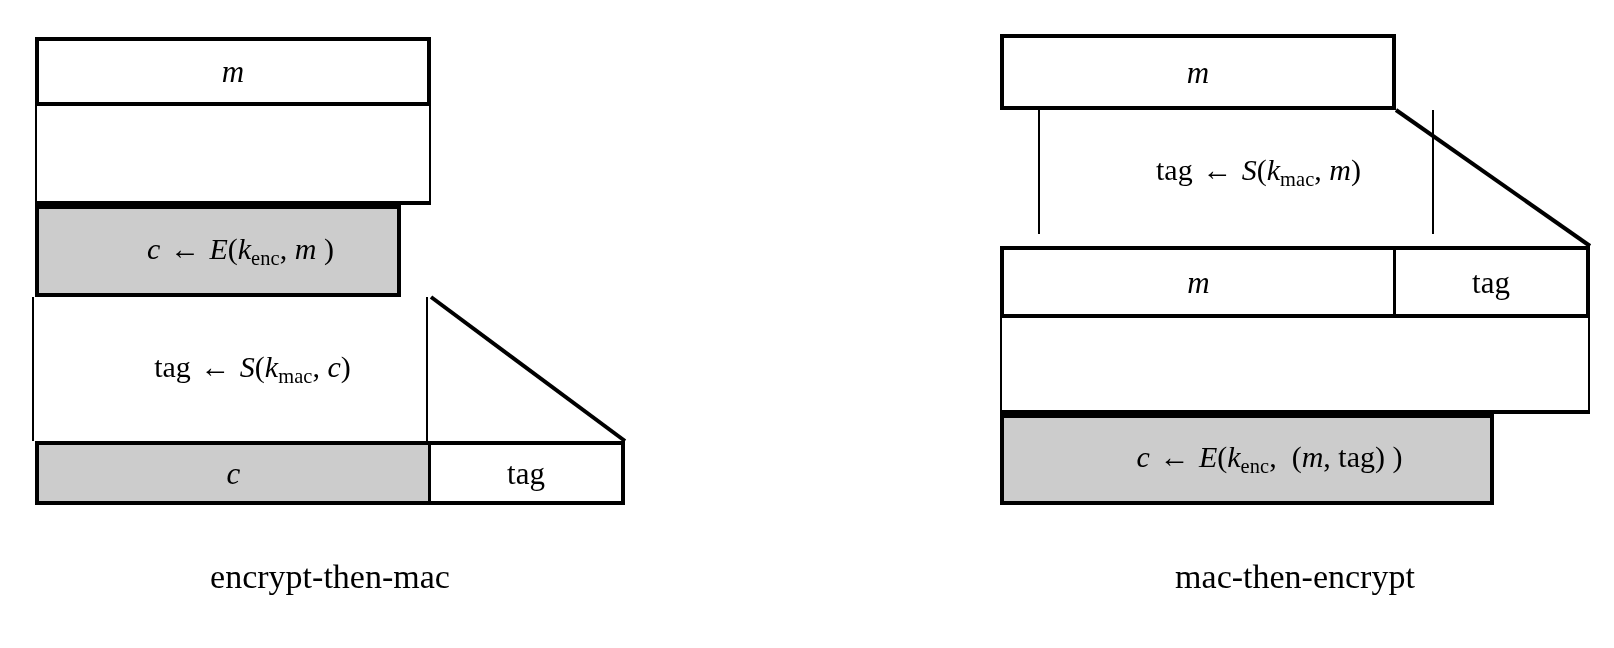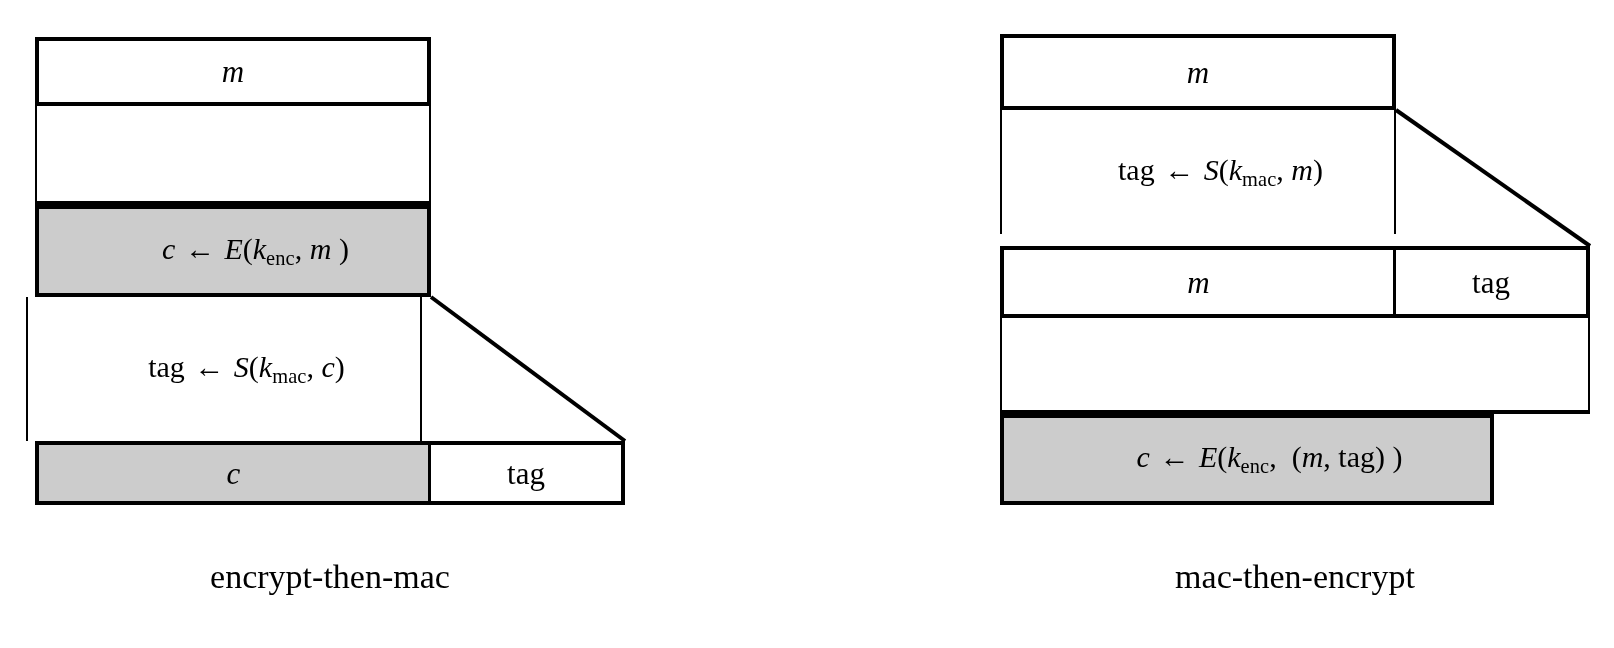--- a/index.html
+++ b/index.html
@@ -105,44 +105,44 @@
 <body>
 
 <div class="diagram">
 
   <div class="box" style="left:35px; top:37px; width:396px; height:69px;">
     <span class="math label">m</span>
   </div>
 
   <div class="box thin-sides" style="left:35px; top:106px; width:396px; height:99px; border-top-width:0;"></div>
 
-  <div class="box shaded" style="left:35px; top:205px; width:396px; height:92px;">
+  <div class="box shaded" style="left:35px; top:205px; width:366px; height:92px;">
     <span class="math">
       <span class="it">c</span><span class="rm"> </span><span class="arrow">←</span><span class="rm"> </span><span class="it">E</span><span class="rm">(</span><span class="it">k</span><span class="sub">enc</span><span class="rm">, </span><span class="it">m</span><span class="rm"> )</span>
     </span>
   </div>
 
-  <div class="box thin-sides" style="left:26px; top:297px; width:396px; height:144px; border-top-width:0; border-bottom-width:0;">
+  <div class="box thin-sides" style="left:32px; top:297px; width:396px; height:144px; border-top-width:0; border-bottom-width:0;">
     <span class="math">
       <span class="rm">tag</span><span class="rm"> </span><span class="arrow">←</span><span class="rm"> </span><span class="it">S</span><span class="rm">(</span><span class="it">k</span><span class="sub">mac</span><span class="rm">, </span><span class="it">c</span><span class="rm">)</span>
     </span>
   </div>
 
   <div class="box shaded split-left" style="left:35px; top:441px; width:396px; height:64px;">
     <span class="math label">c</span>
   </div>
   <div class="box split-right" style="left:431px; top:441px; width:194px; height:64px;">
     <span class="math label-rm">tag</span>
   </div>
 
   <div class="box" style="left:1000px; top:34px; width:396px; height:76px;">
     <span class="math label">m</span>
   </div>
 
-  <div class="box thin-sides" style="left:1000px; top:110px; width:396px; height:124px; border-top-width:0; border-bottom-width:0;justify-content:center;">
+  <div class="box thin-sides" style="left:1038px; top:110px; width:396px; height:124px; border-top-width:0; border-bottom-width:0;justify-content:center;">
     <span class="math">
       <span class="rm">tag</span><span class="rm"> </span><span class="arrow">←</span><span class="rm"> </span><span class="it">S</span><span class="rm">(</span><span class="it">k</span><span class="sub">mac</span><span class="rm">, </span><span class="it">m</span><span class="rm">)</span>
     </span>
   </div>
 
   <div class="box split-left" style="left:1000px; top:246px; width:396px; height:72px;">
     <span class="math label">m</span>
   </div>
   <div class="box split-right" style="left:1396px; top:246px; width:194px; height:72px;">
     <span class="math label-rm">tag</span>

